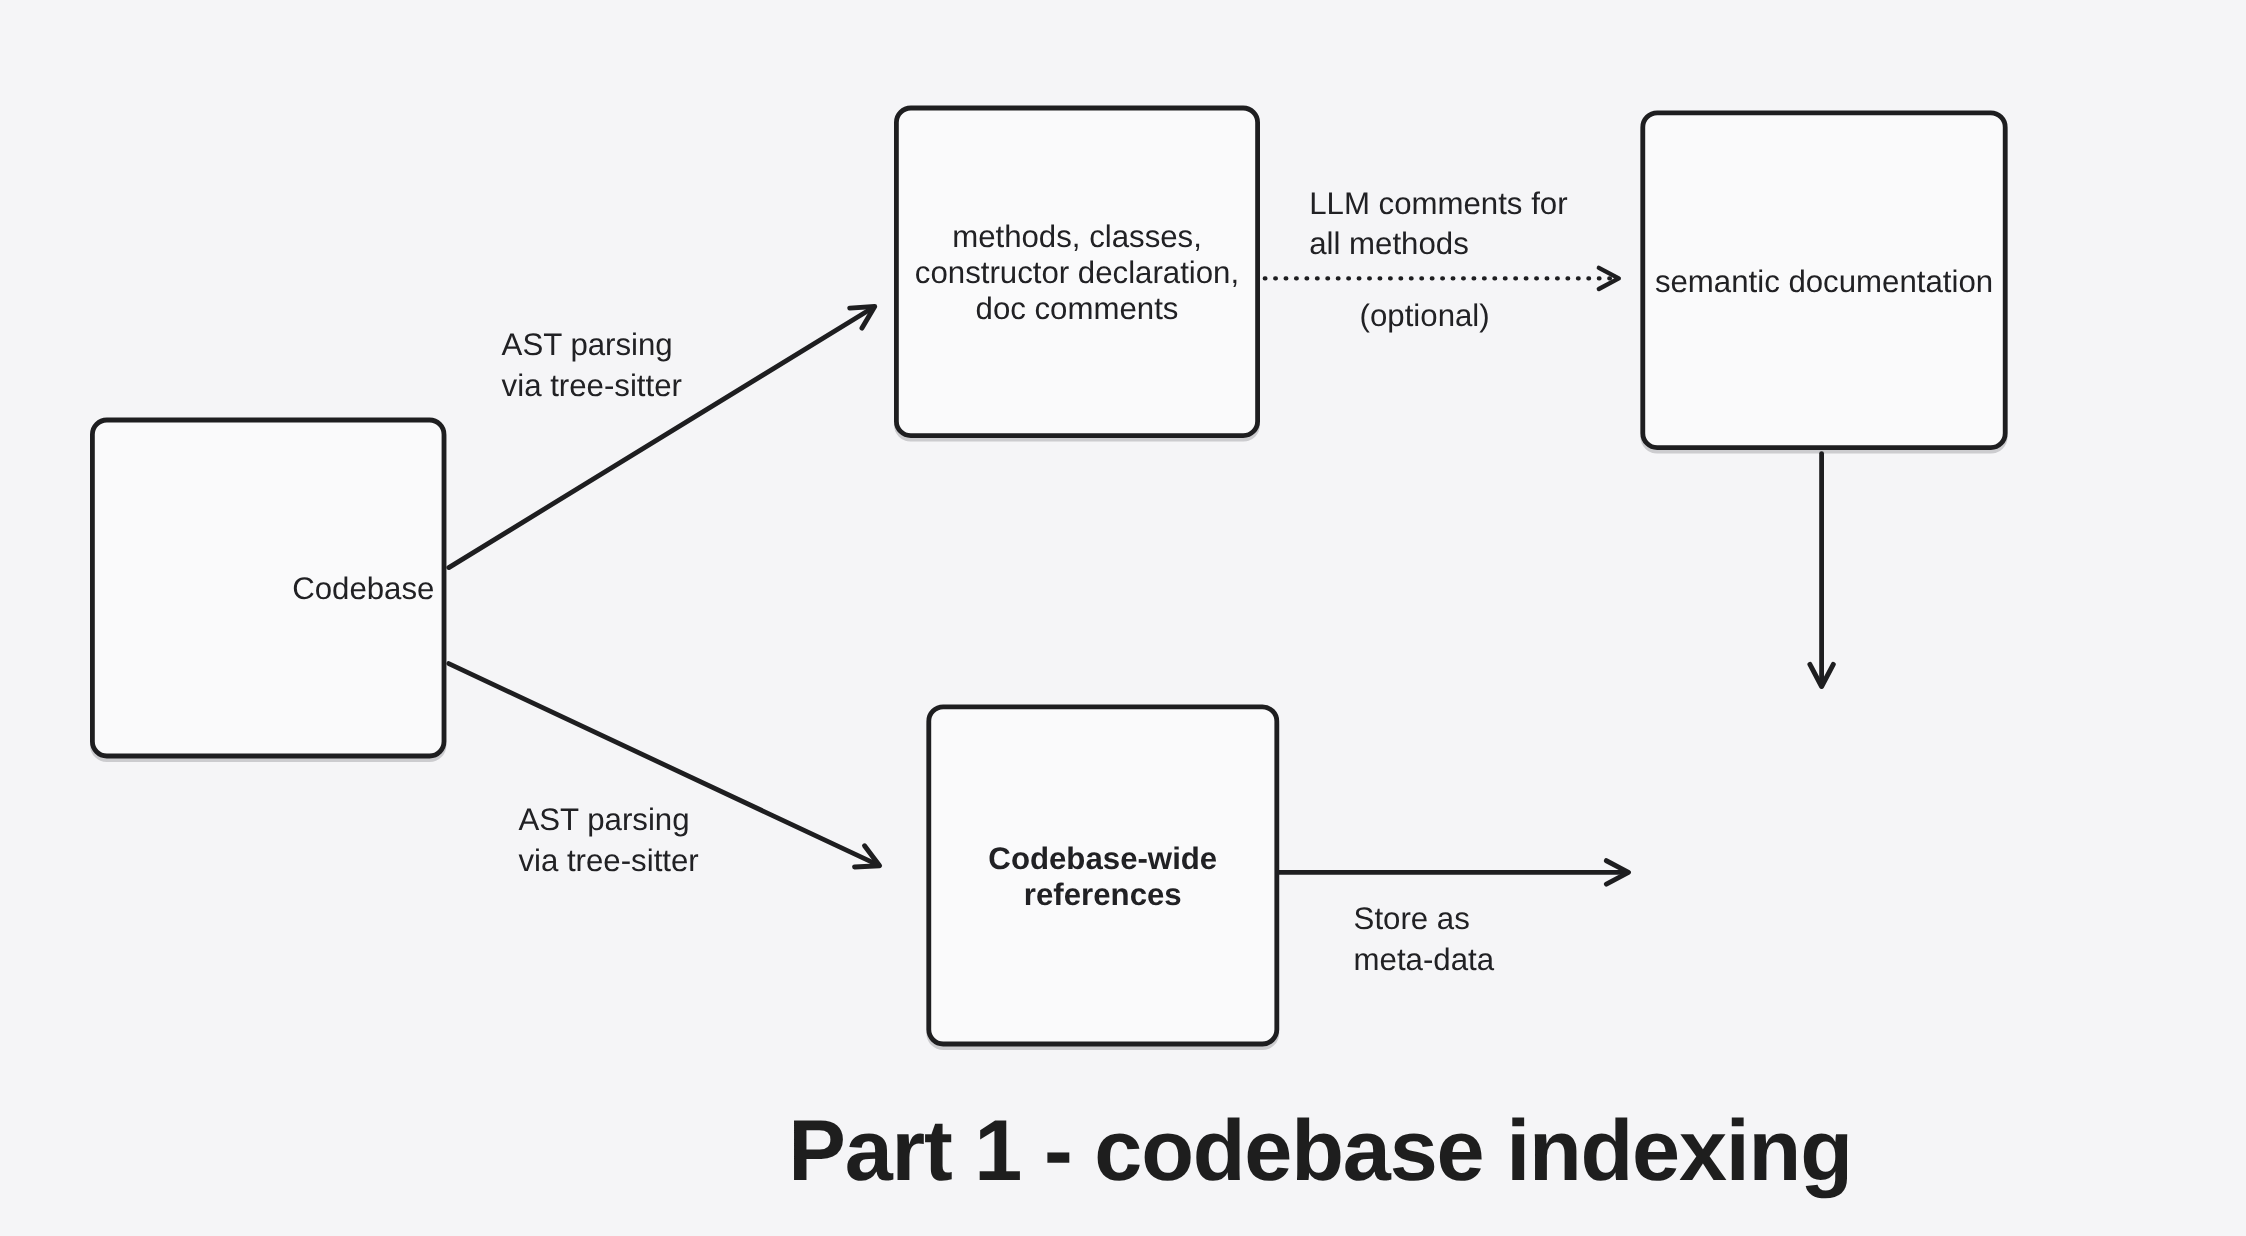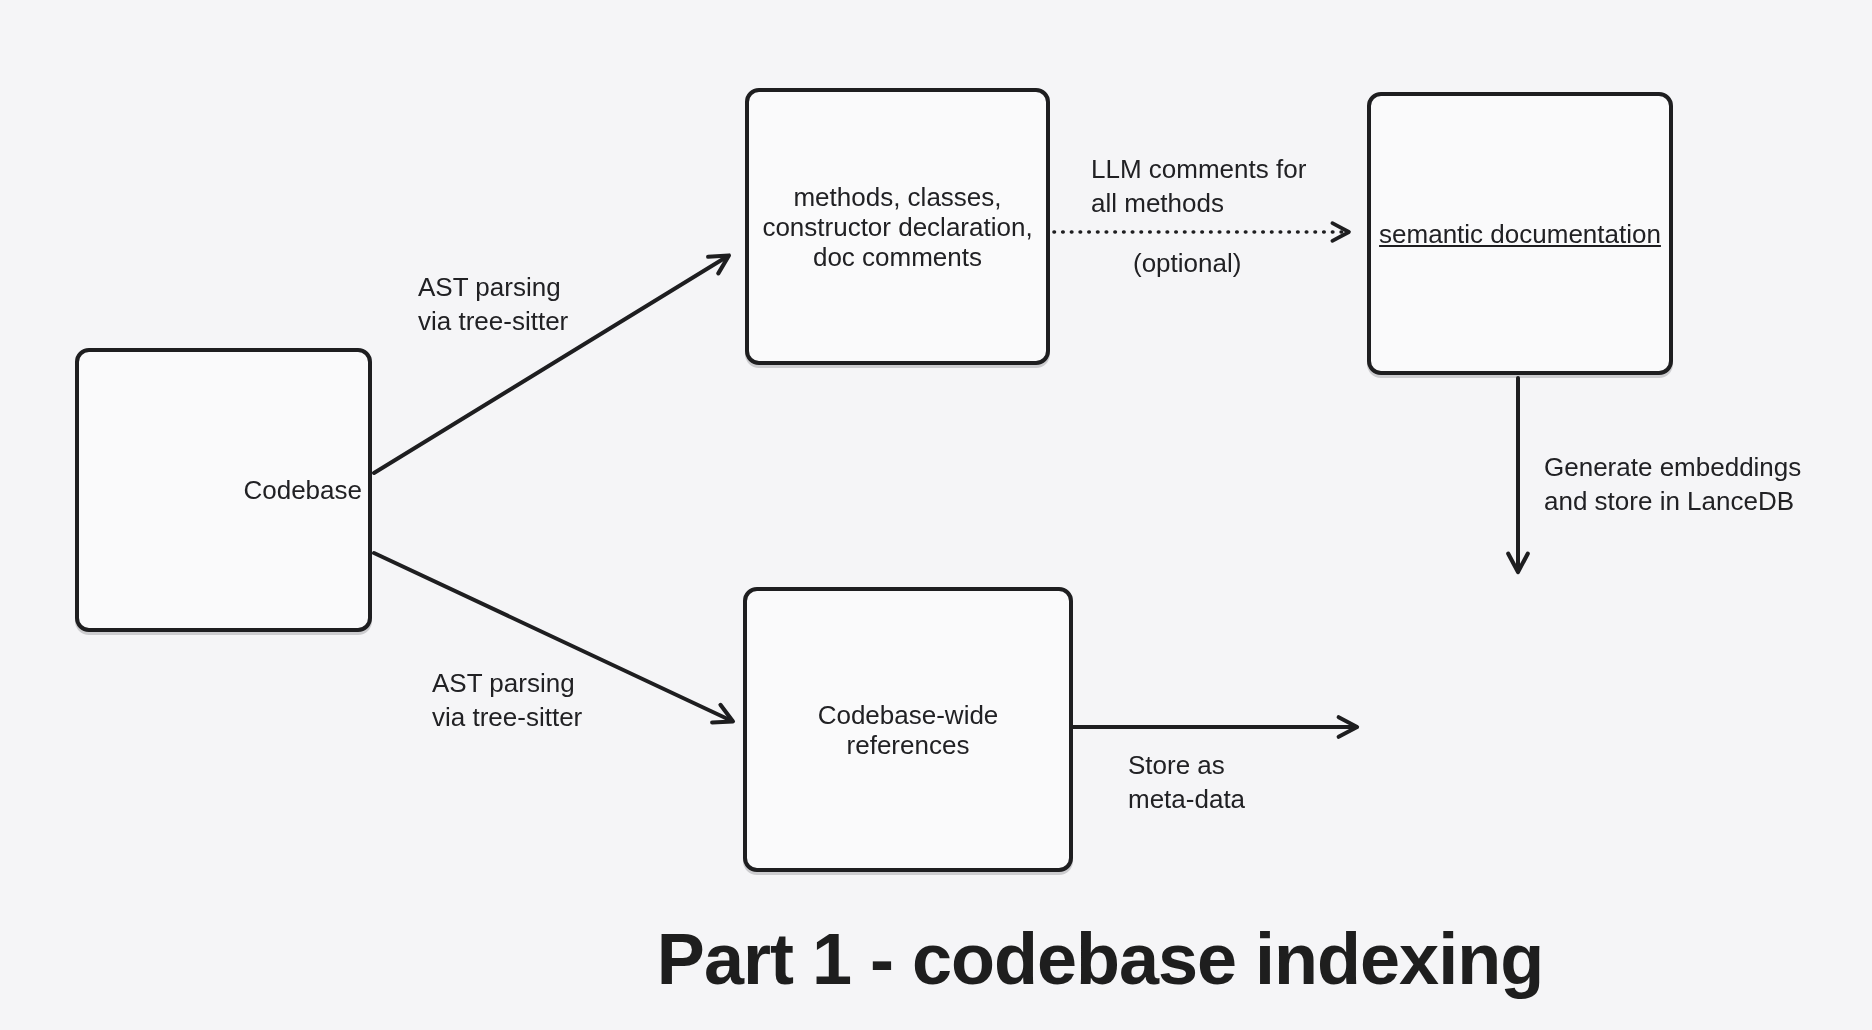--- a/index.html
+++ b/index.html
@@ -96,42 +96,40 @@
   <div class="node" style="left:75px;top:348px;width:297px;height:284px;justify-content:flex-end;">
     <div class="node-label">Codebase</div>
   </div>
 
   <div class="node" style="left:745px;top:88px;width:305px;height:277px;">
     <div class="node-label">methods, classes,
 constructor declaration,
 doc comments</div>
   </div>
 
-  <div class="node" style="left:1367px;top:92px;width:306px;height:283px;text-decoration:underline;">
+  <div class="node" style="left:1367px;top:92px;width:306px;height:283px;">
     <div class="node-label">semantic documentation</div>
   </div>
 
-  <div class="node" style="left:743px;top:587px;width:330px;height:285px;">
+  <div class="node" style="left:772px;top:587px;width:294px;height:285px;font-weight:bold;">
     <div class="node-label">Codebase-wide
 references</div>
   </div>
 
 
   <div class="edge-label" style="left:418px;top:270px;">AST parsing
 via tree-sitter</div>
 
   <div class="edge-label" style="left:432px;top:666px;">AST parsing
 via tree-sitter</div>
 
   <div class="edge-label" style="left:1091px;top:152px;">LLM comments for
 all methods</div>
 
   <div class="edge-label" style="left:1133px;top:246px;">(optional)</div>
 
-  <div class="edge-label" style="left:1544px;top:450px;">Generate embeddings
-and store in LanceDB</div>
 
   <div class="edge-label" style="left:1128px;top:748px;">Store as
 meta-data</div>
 
   <div class="diagram-title">Part 1 - codebase indexing</div>
 
 </div>
 
 </body></html>

